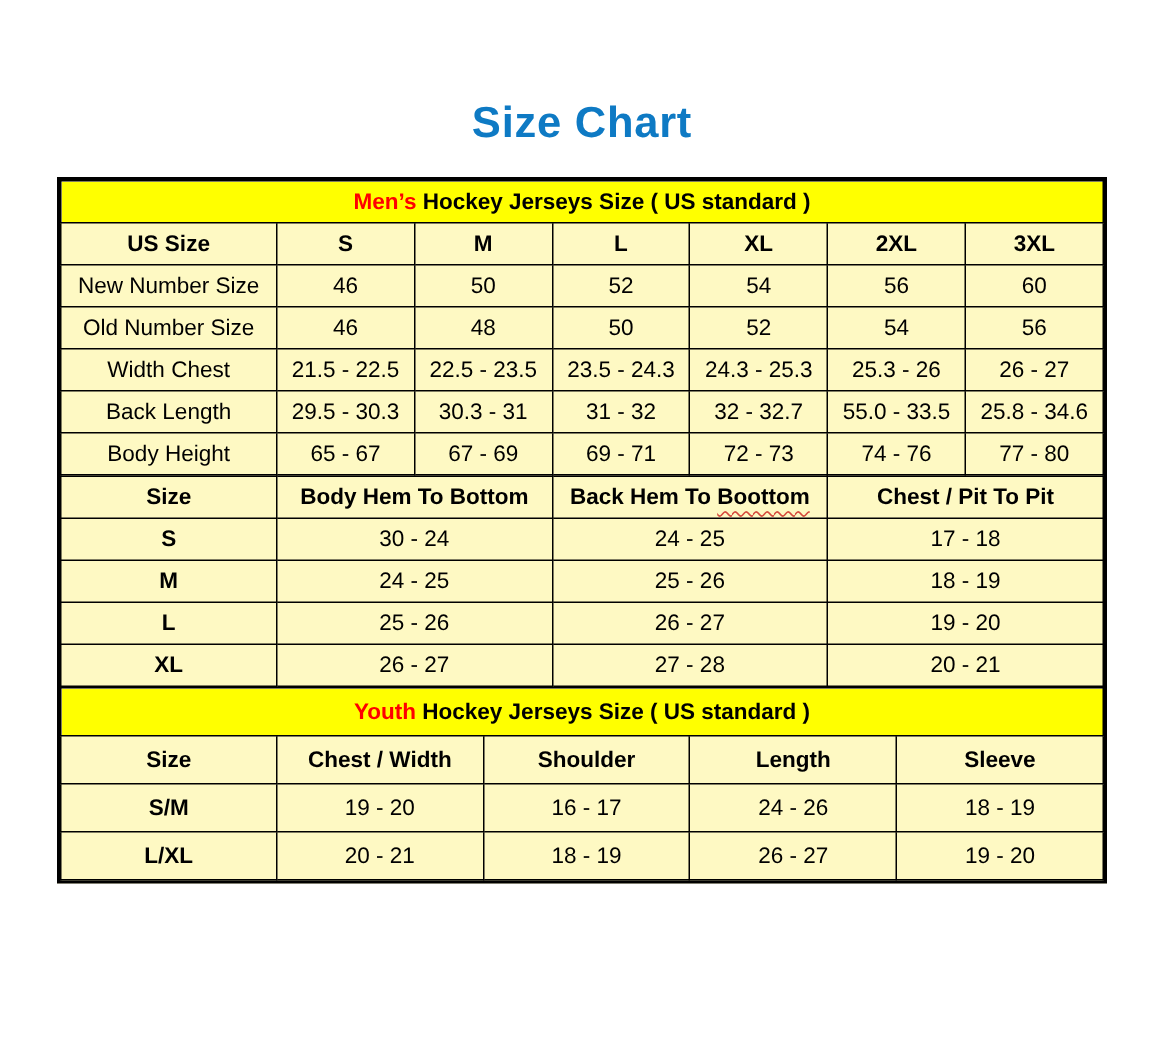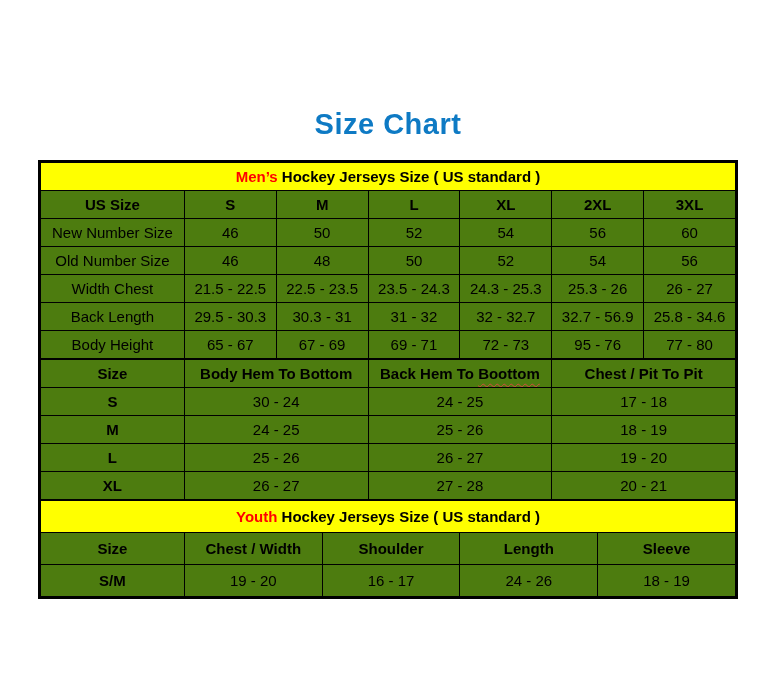--- a/index.html
+++ b/index.html
@@ -13,28 +13,27 @@
   .page { width: 776px; height: 692px; background: #fff; }
 
   .title {
     padding-top: 64px;
     text-align: center;
     font-size: 29px;
     line-height: 36px;
     font-weight: bold;
     color: var(--title-color, #0e7ac4);
     letter-spacing: 0.5px;
-    margin-top: 42px;
   }
 
   .chart-wrap {
     width: 700px;
     margin: 18px auto 0 auto;
     border: 2px solid var(--border-color, #000);
-    background: #4d7c0f;
+    background: #fef9c3;
   }
 
   table.size-table {
     width: 100%;
     border-collapse: collapse;
     table-layout: fixed;
   }
   table.size-table td, table.size-table th {
     border: 1px solid var(--border-color, #000);
     text-align: center;
@@ -123,30 +122,30 @@
             <td>24.3 - 25.3</td>
             <td>25.3 - 26</td>
             <td>26 - 27</td>
           </tr>
           <tr>
             <td class="row-label">Back Length</td>
             <td>29.5 - 30.3</td>
             <td>30.3 - 31</td>
             <td>31 - 32</td>
             <td>32 - 32.7</td>
-            <td>32.7 - 56.9</td>
+            <td>55.0 - 33.5</td>
             <td>25.8 - 34.6</td>
           </tr>
           <tr>
             <td class="row-label">Body Height</td>
             <td>65 - 67</td>
             <td>67 - 69</td>
             <td>69 - 71</td>
             <td>72 - 73</td>
-            <td>95 - 76</td>
+            <td>74 - 76</td>
             <td>77 - 80</td>
           </tr>
         </tbody>
       </table>
     <table class="size-table" data-section="1" data-section-id="womens">
         <colgroup>
           <col class="c-label">
           <col>
           <col>
           <col>
@@ -203,16 +202,23 @@
             <th class="col-header">Length</th>
             <th class="col-header">Sleeve</th>
           </tr>
           <tr>
             <td class="row-label">S/M</td>
             <td>19 - 20</td>
             <td>16 - 17</td>
             <td>24 - 26</td>
             <td>18 - 19</td>
           </tr>
+          <tr>
+            <td class="row-label">L/XL</td>
+            <td>20 - 21</td>
+            <td>18 - 19</td>
+            <td>26 - 27</td>
+            <td>19 - 20</td>
+          </tr>
         </tbody>
       </table>
   </div>
 </div>
 
 </body></html>

